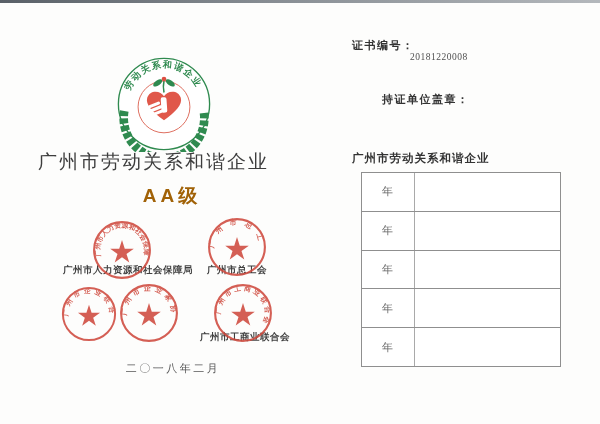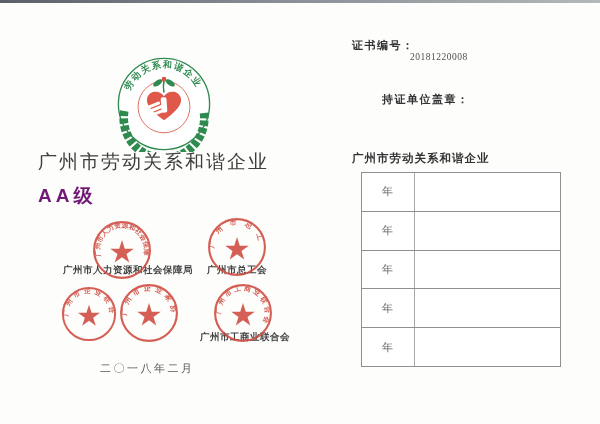--- a/index.html
+++ b/index.html
@@ -8,40 +8,40 @@
     font-family:"Liberation Sans","DejaVu Sans",sans-serif; margin:0 auto;
   }
   .top-edge{position:absolute;top:0;left:0;width:100%;height:3px;
     background:linear-gradient(90deg,#596067,#878d93 45%,#b4b8bc);}
   
   .emblem{position:absolute;left:116px;top:56px;width:96px;height:96px;}
   .em-ring-text{font-size:9.5px;font-weight:700;fill:#2f8a4f;letter-spacing:1.5px;
     font-family:"Liberation Sans","DejaVu Sans",sans-serif;}
   .title1{position:absolute;left:38px;top:149px;width:268px;text-align:left;
     font-size:19px;font-weight:400;color:#3d3d3d;letter-spacing:2px;}
-  .title2{position:absolute;left:38px;top:183px;width:268px;text-align:left;
-    font-size:19px;font-weight:700;color:#701a75;letter-spacing:4px;}
+  .title2{position:absolute;left:38px;top:183px;width:268px;text-align:center;
+    font-size:19px;font-weight:700;color:#a16207;letter-spacing:4px;}
   .seal{position:absolute;color:#cf4a3e;opacity:.88;z-index:2;}
   #seal1{left:91px;top:219px;width:62px;height:62px;}
   #seal2{left:206px;top:216px;width:62px;height:62px;}
   #seal3{left:60px;top:285px;width:58px;height:58px;}
   #seal4{left:118px;top:282px;width:62px;height:62px;}
   #seal5{left:212px;top:282px;width:62px;height:62px;}
   .seal-text{fill:currentColor;font-weight:700;font-family:"Liberation Sans","DejaVu Sans",sans-serif;}
   .st13{font-size:11px;letter-spacing:0;}
   .st6{font-size:11.5px;letter-spacing:12px;}
   .st8{font-size:11.5px;letter-spacing:6px;}
   .st9{font-size:11px;letter-spacing:4px;}
   .seal-label{position:absolute;font-size:9.5px;font-weight:700;color:#3f3f3f;
     text-align:center;letter-spacing:.5px;white-space:nowrap;z-index:1;}
   #label1{left:48px;top:264px;width:160px;}
   #label2{left:202px;top:264px;width:70px;}
   #label3{left:50px;top:331px;width:176px;}
   #label4{left:198px;top:331px;width:94px;}
-  .date{position:absolute;left:100px;top:361px;width:146px;text-align:left;
+  .date{position:absolute;left:100px;top:361px;width:146px;text-align:center;
     font-size:11px;color:#565656;letter-spacing:2.5px;}
   
   .field-label{position:absolute;font-weight:700;color:#333;font-size:11px;letter-spacing:1.5px;}
   #certno-label{left:352px;top:38px;}
   #holder-label{left:352px;top:92px;margin-left:30px;}
   #verify-note{left:352px;top:151px;font-size:11.5px;letter-spacing:1px;}
   .serif-val{position:absolute;font-family:"Liberation Serif","DejaVu Serif",serif;color:#4f4f4f;}
   #certno-value{left:410px;top:52px;font-size:9.5px;letter-spacing:.5px;}
   #holder-value{left:424px;top:96px;font-size:10px;letter-spacing:1px;}
   .verify-table{position:absolute;left:361px;top:172px;width:198px;height:193px;

